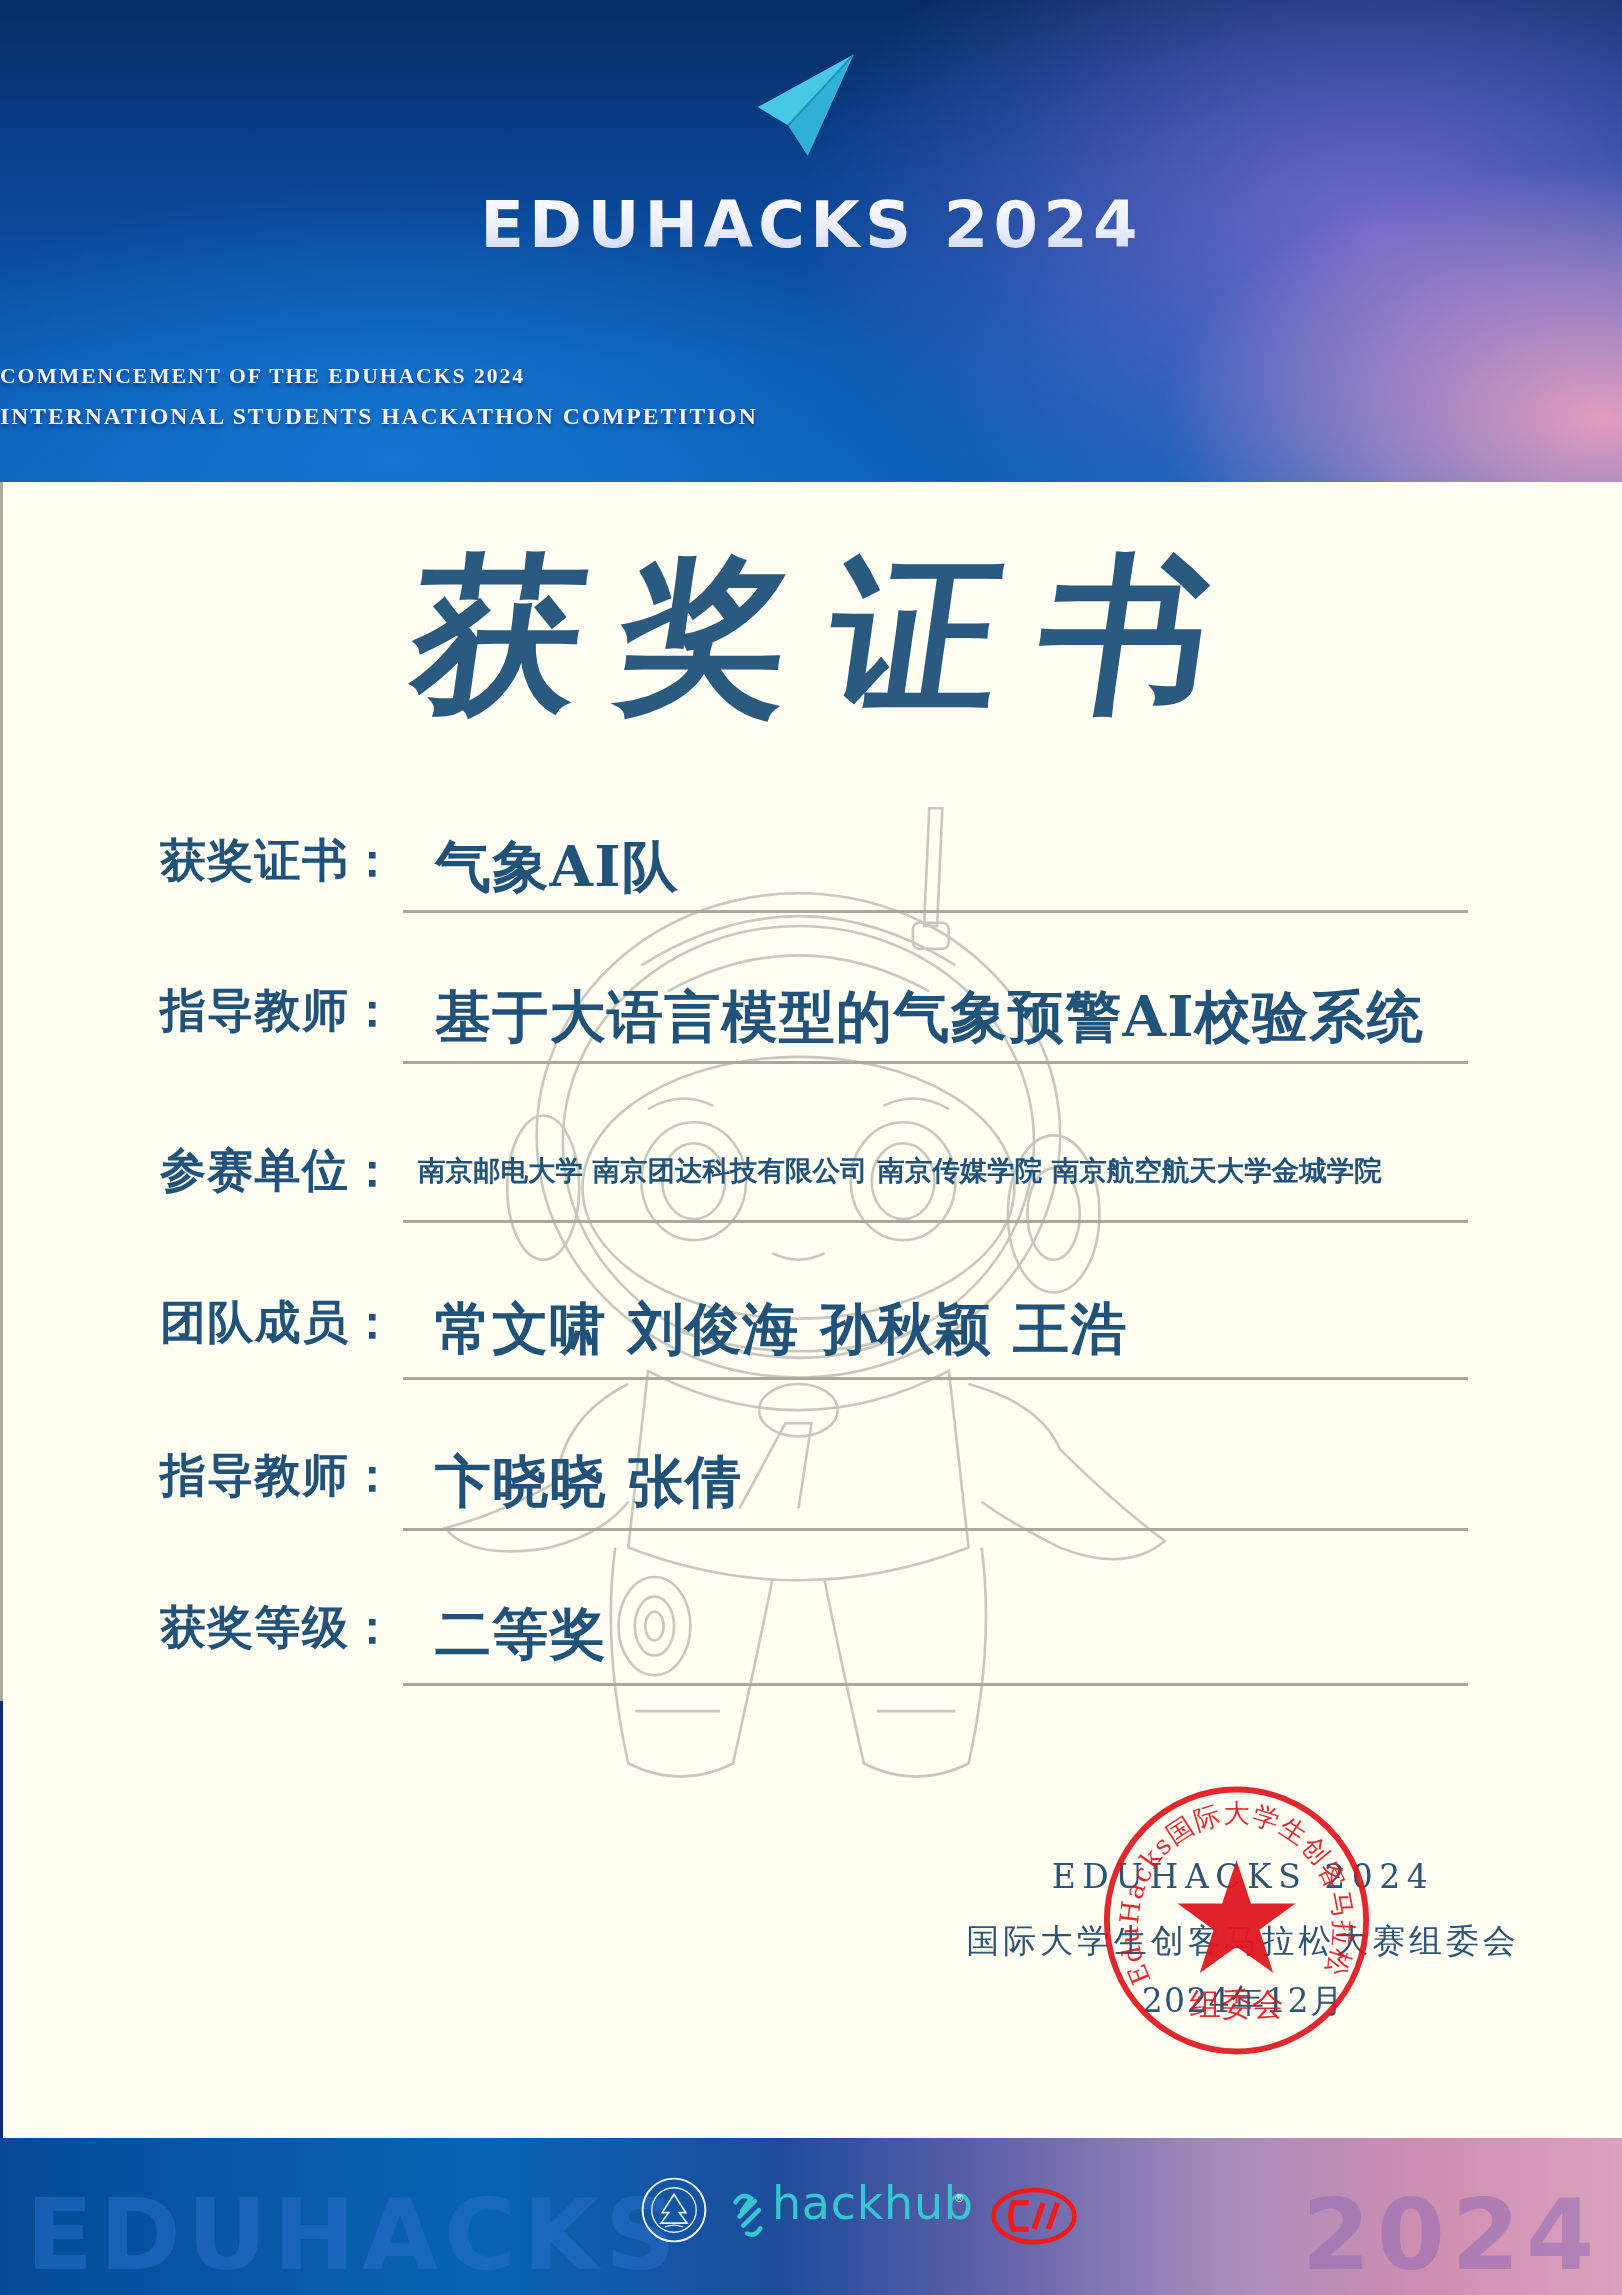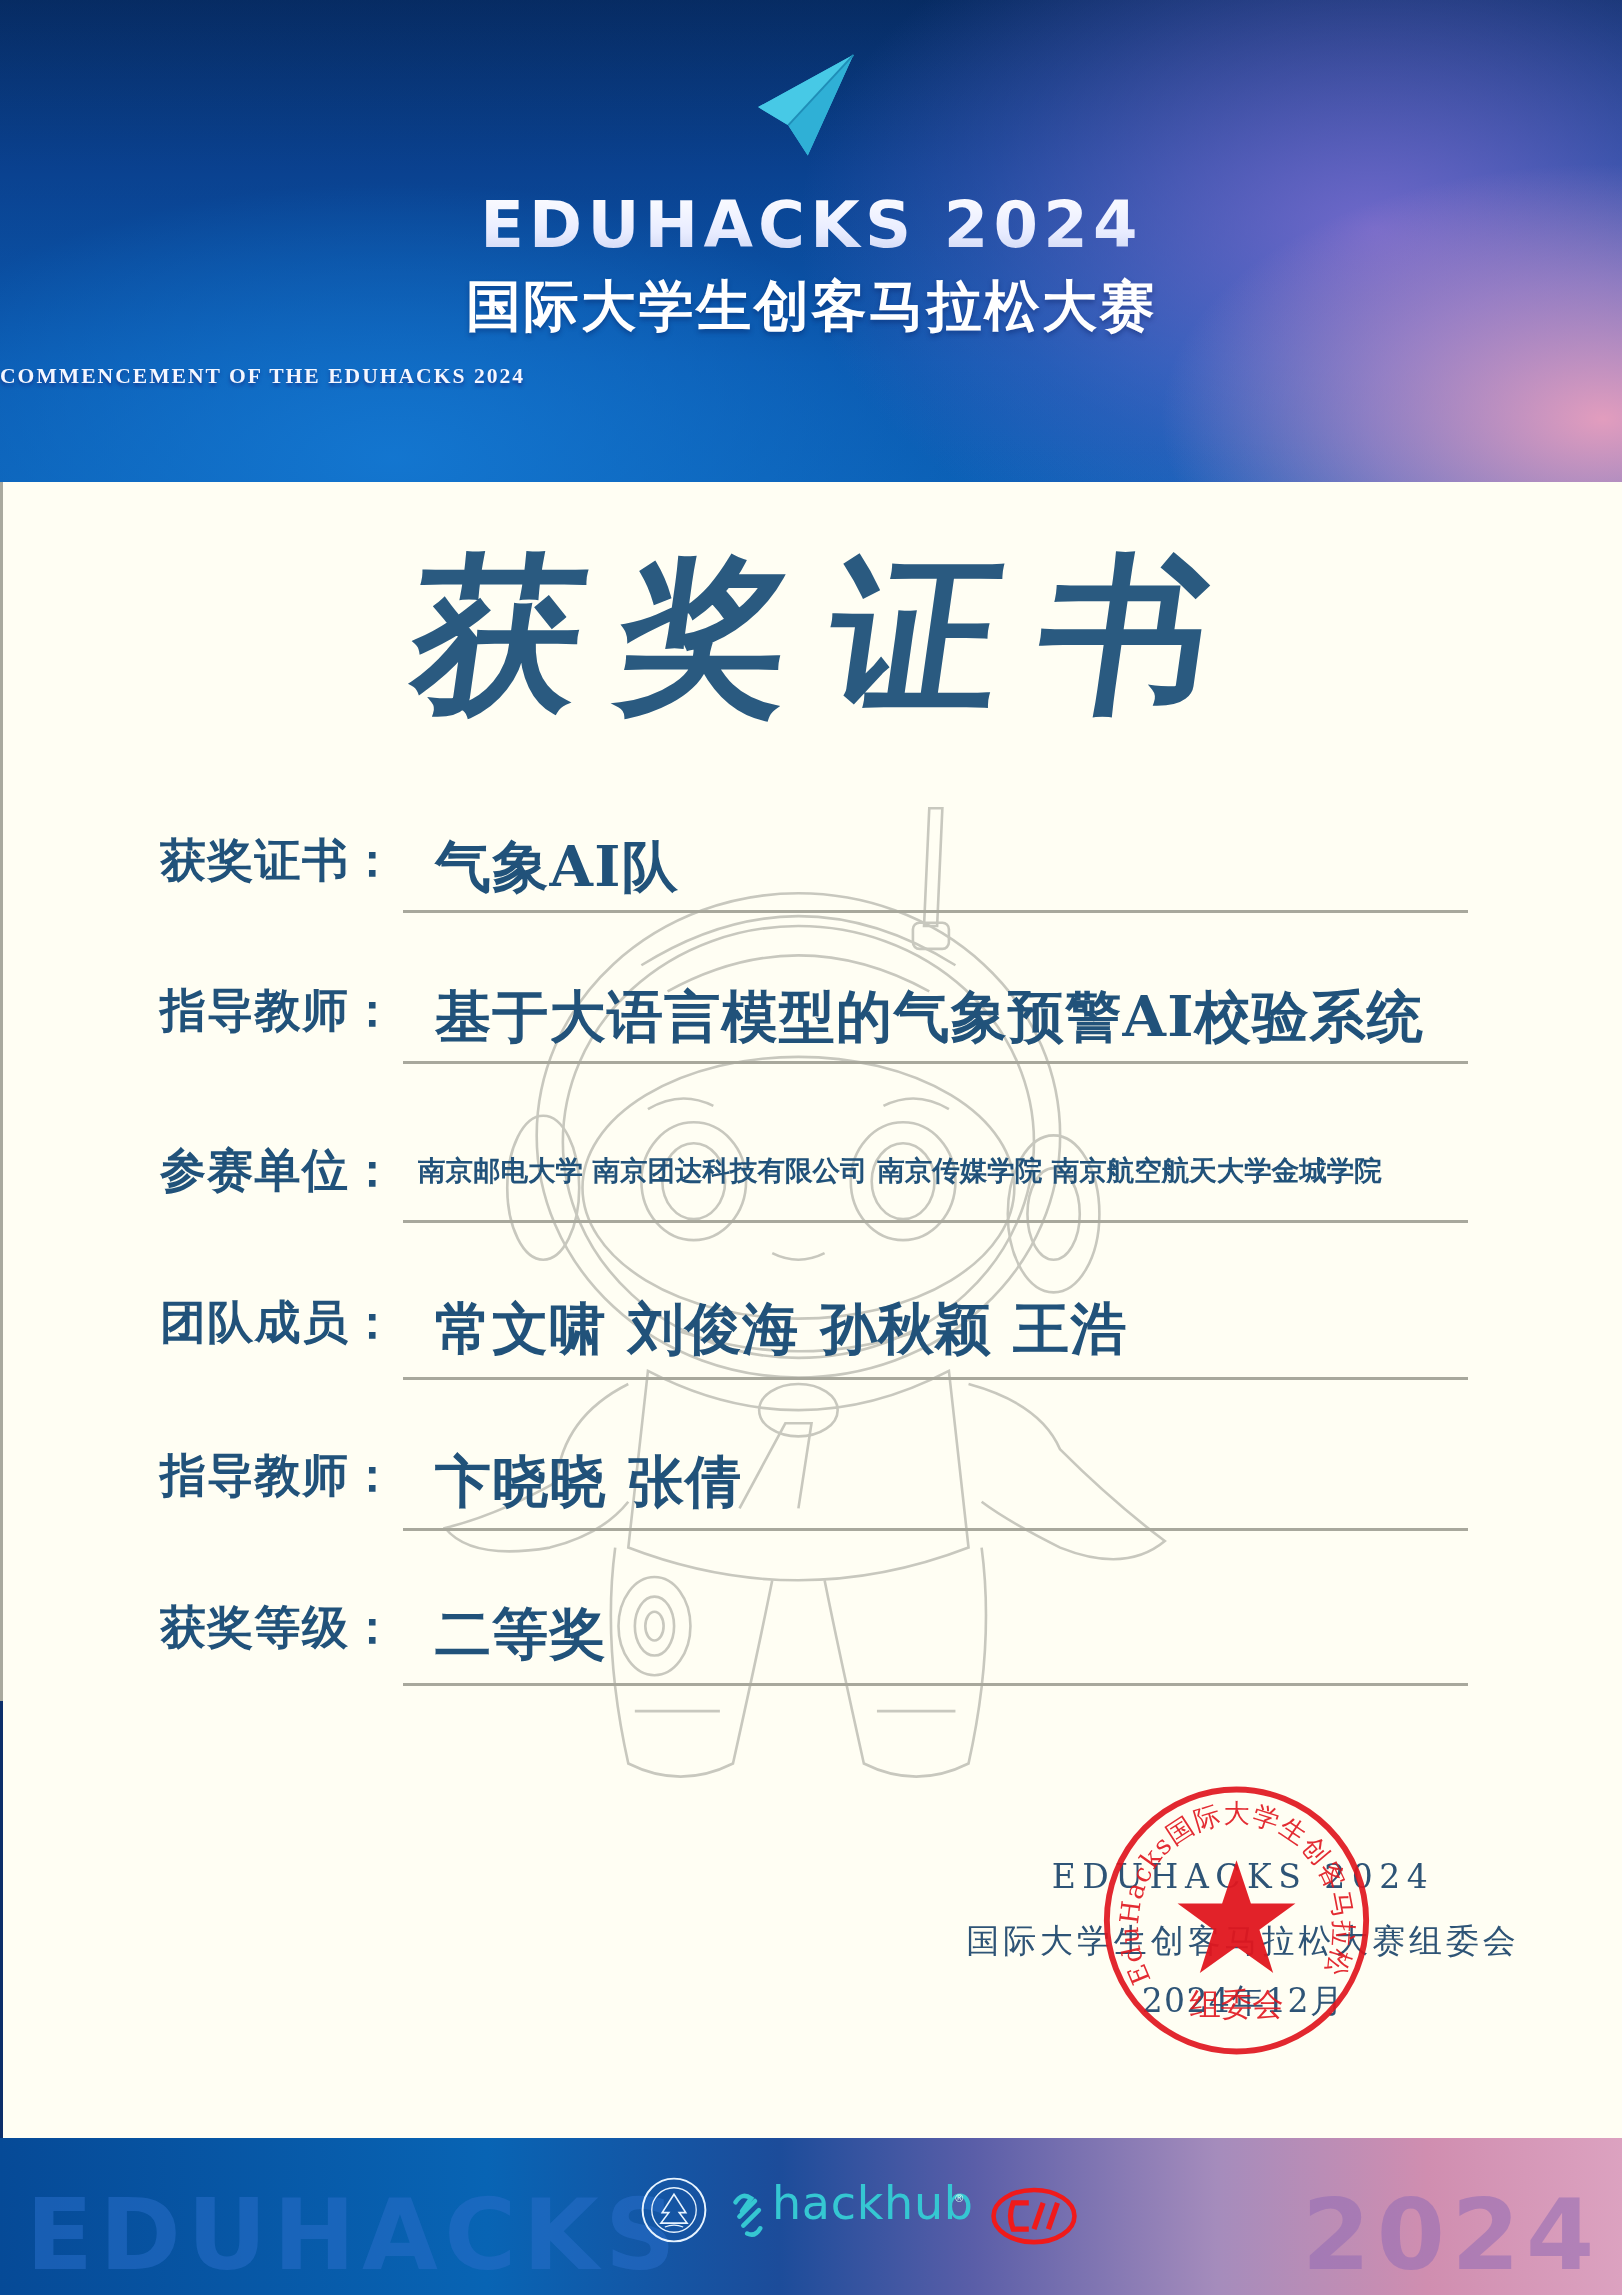--- a/index.html
+++ b/index.html
@@ -99,22 +99,22 @@
 <body>
 
 <div class="header">
   <svg class="plane" viewBox="0 0 170 170">
     <polygon points="160,12 14,92 60,120 90,166" fill="#3cc0e0"></polygon>
     <polygon points="160,12 60,120 90,166" fill="#2fb0d6"></polygon>
     <polygon points="160,12 14,92 60,120" fill="#47c9e6"></polygon>
     <line x1="160" y1="12" x2="60" y2="120" stroke="#1f8eb8" stroke-width="3"></line>
   </svg>
   <div class="brand brand-en">EDUHACKS 2024</div>
-  <div class="brand brand-cn">国际大学生创客马拉松大赛</div>
   <div class="tagline tagline-1">COMMENCEMENT OF THE EDUHACKS 2024</div>
+  <div class="tagline tagline-2">INTERNATIONAL STUDENTS HACKATHON COMPETITION</div>
 </div>
 
 <div class="edge-strip"></div>
 <div class="edge-strip-dark"></div>
 
 <svg class="robot" viewBox="0 0 1160 1560" fill="none" stroke="#9c9c94" stroke-width="4">
 
   <path d="M760 20 L780 20 L772 200 L752 200 Z"></path>
   <rect x="735" y="195" width="55" height="40" rx="10"></rect>
 

